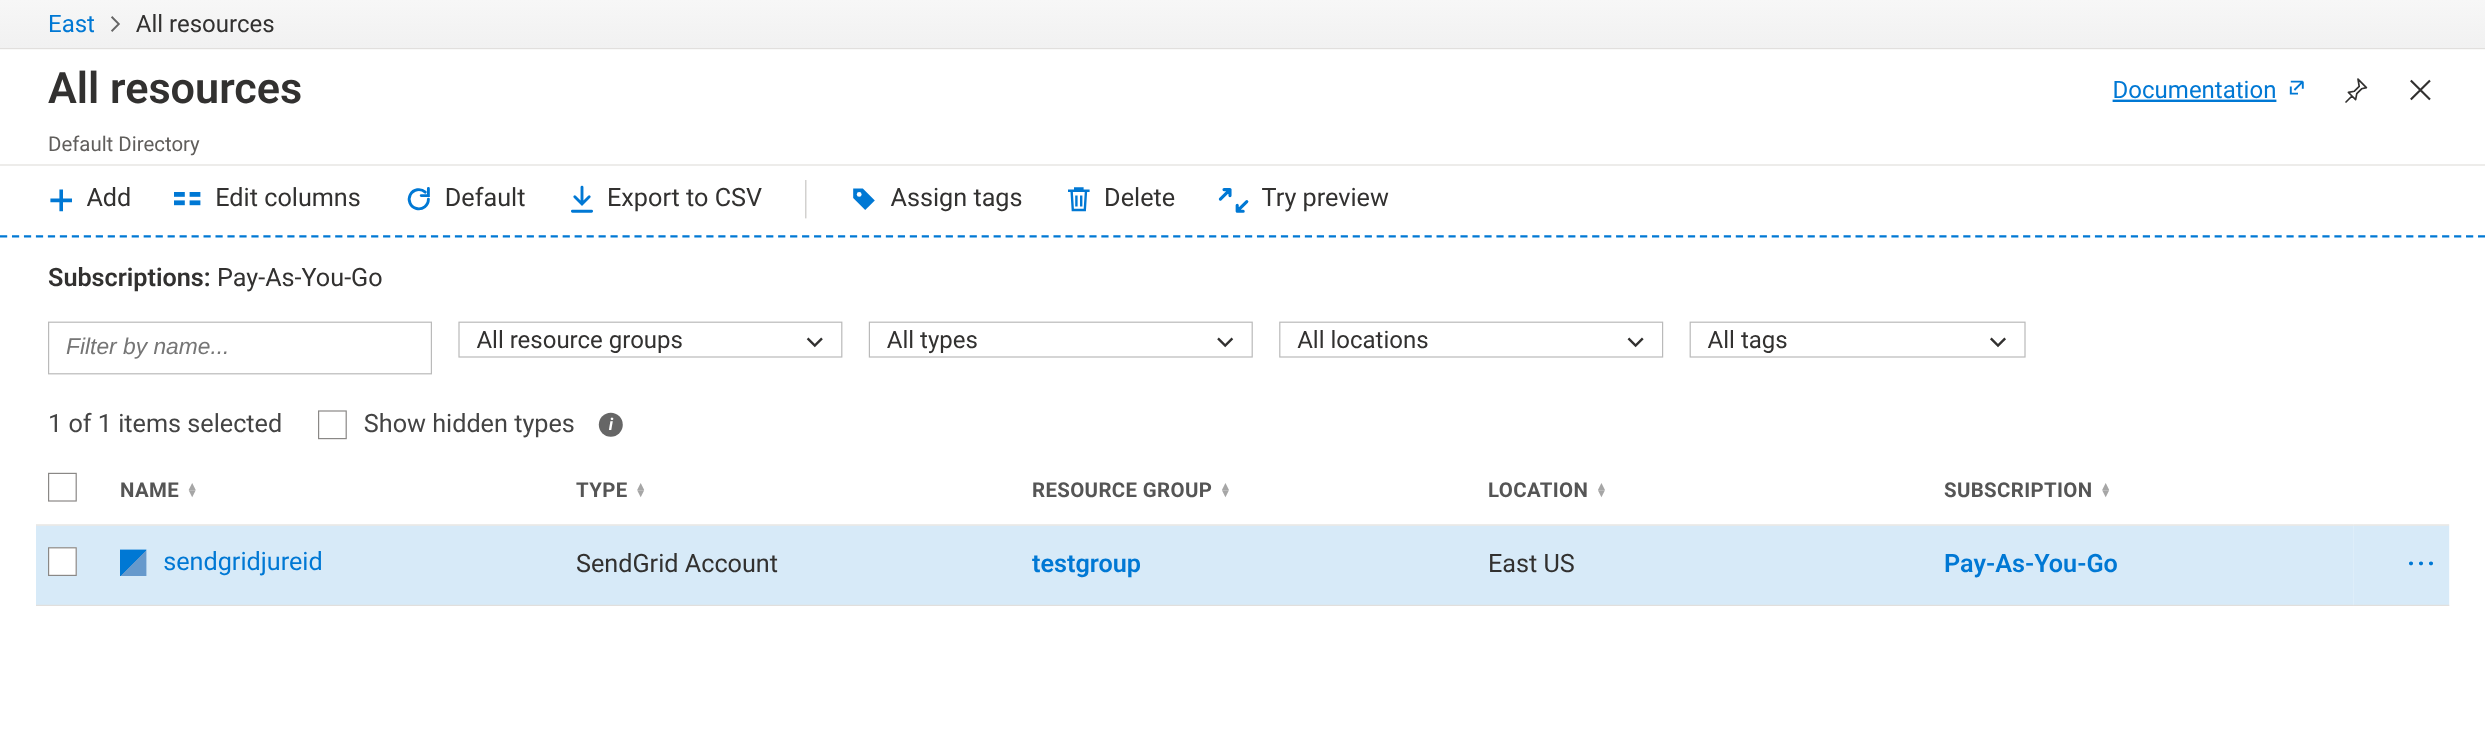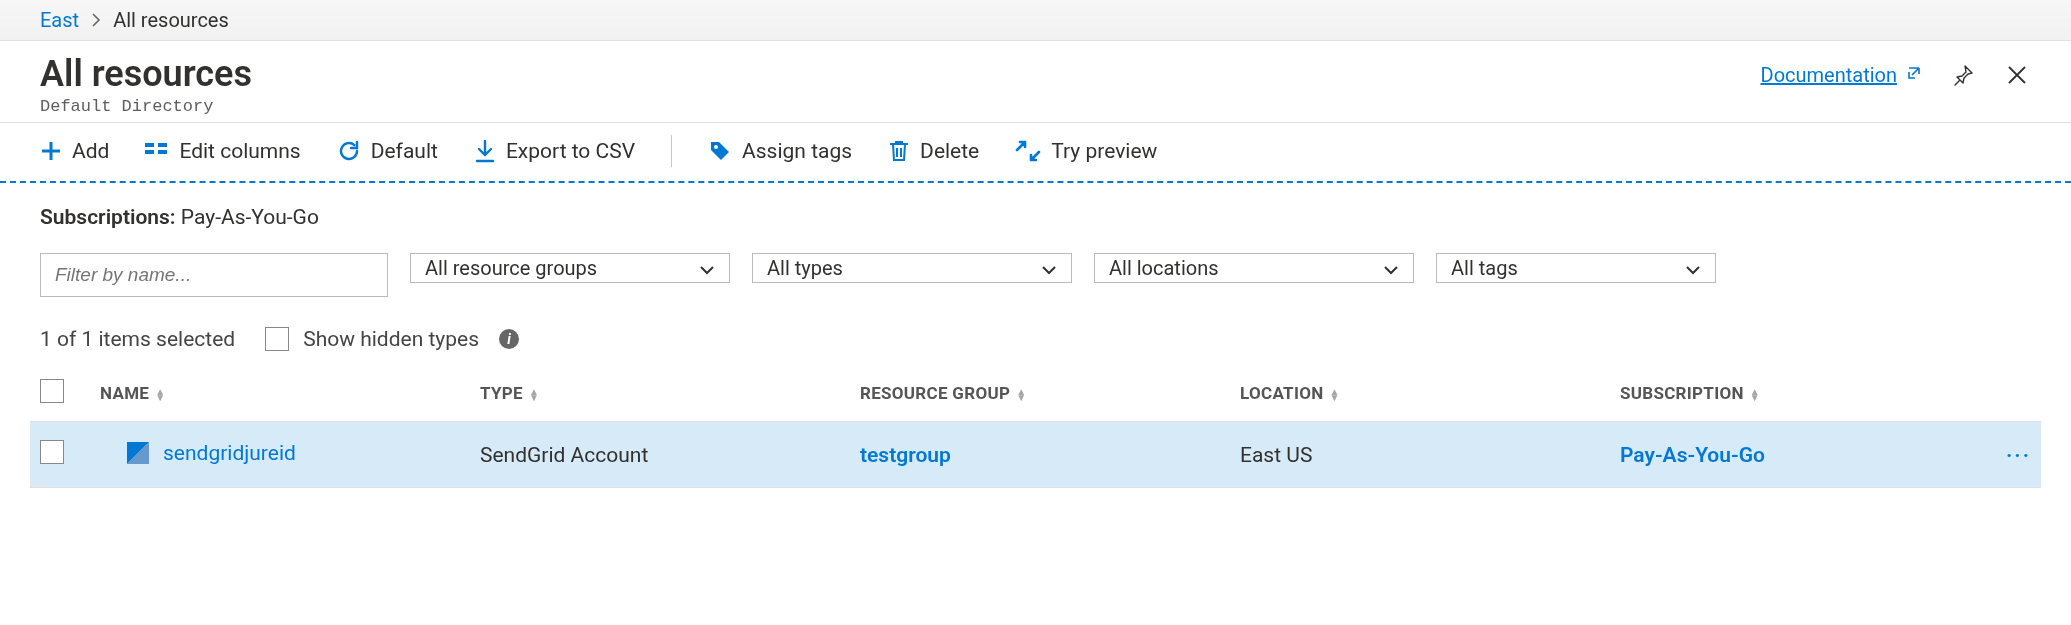--- a/index.html
+++ b/index.html
@@ -42,22 +42,21 @@
     border-bottom:1px solid var(--border-light);
   }
   .title-block h1{
     margin:0;
     font-weight:600;
     font-size:36px;
   }
   .subtitle{
     color:var(--fg-muted);
     font-size:17px;
-    margin-top:2px;
-    font-family:Liberation Mono, monospace;
+    margin-top:16px;
   }
   .header-actions{
     display:flex;
     align-items:center;
     gap:26px;
     padding-top:8px;
   }
   .doc-link{
     color:var(--link);
     font-size:20px;
@@ -75,42 +74,42 @@
   
   .toolbar{
     display:flex;
     align-items:center;
     gap:36px;
     padding:12px 40px 14px 40px;
     border-bottom:2px dashed var(--dashed);
   }
   .tb-item{
     display:inline-flex;
-    align-items:center;
+    align-items:flex-end;
     gap:10px;
     font-size:21px;
     color:var(--fg);
     cursor:pointer;
   }
   .tb-item .tb-icon{color:var(--link);display:inline-flex;}
   .vsep{width:1px;height:32px;background:#c8c6c4;}
   
   .sub-row{
     padding:22px 40px 6px 40px;
     font-size:21px;
   }
   .sub-row b{font-weight:600;}
   .filters{
     display:flex;
     gap:22px;
     padding:18px 40px 4px 40px;
   }
   .text-input{
     height:44px;
-    width:348px;
+    width:320px;
     border:1px solid var(--border);
     padding:0 14px;
     font-size:19px;
     font-style:italic;
     color:#0f766e;
     background:#fff;
   }
   .select{
     height:30px;
     border:1px solid var(--border);
@@ -168,21 +167,21 @@
     font-size:10px;color:#a6a6a6;margin-left:6px;vertical-align:middle;
   }
   table.grid td{
     padding:18px 10px;
     font-size:21px;
     border-bottom:1px solid var(--border-light);
     vertical-align:middle;
   }
   tr.selected td{background:var(--row-selected);}
   .res-name, .link-cell{color:var(--link);}
-  .res-name{display:inline-flex;align-items:center;gap:14px;font-weight:400;margin-left:27px;}
+  .res-name{display:inline-flex;align-items:center;gap:14px;font-weight:400;}
   .res-icon{
     width:22px;height:22px;
     background:linear-gradient(135deg,#0078d4 50%,#69c 50%);
     display:inline-block;
   }
   .row-actions{color:var(--link);font-size:24px;font-weight:bold;letter-spacing:2px;text-align:right;}
   .col-chk{width:60px;}
   .col-name{width:380px;}
   .col-type{width:380px;}
   .col-rg{width:380px;}

